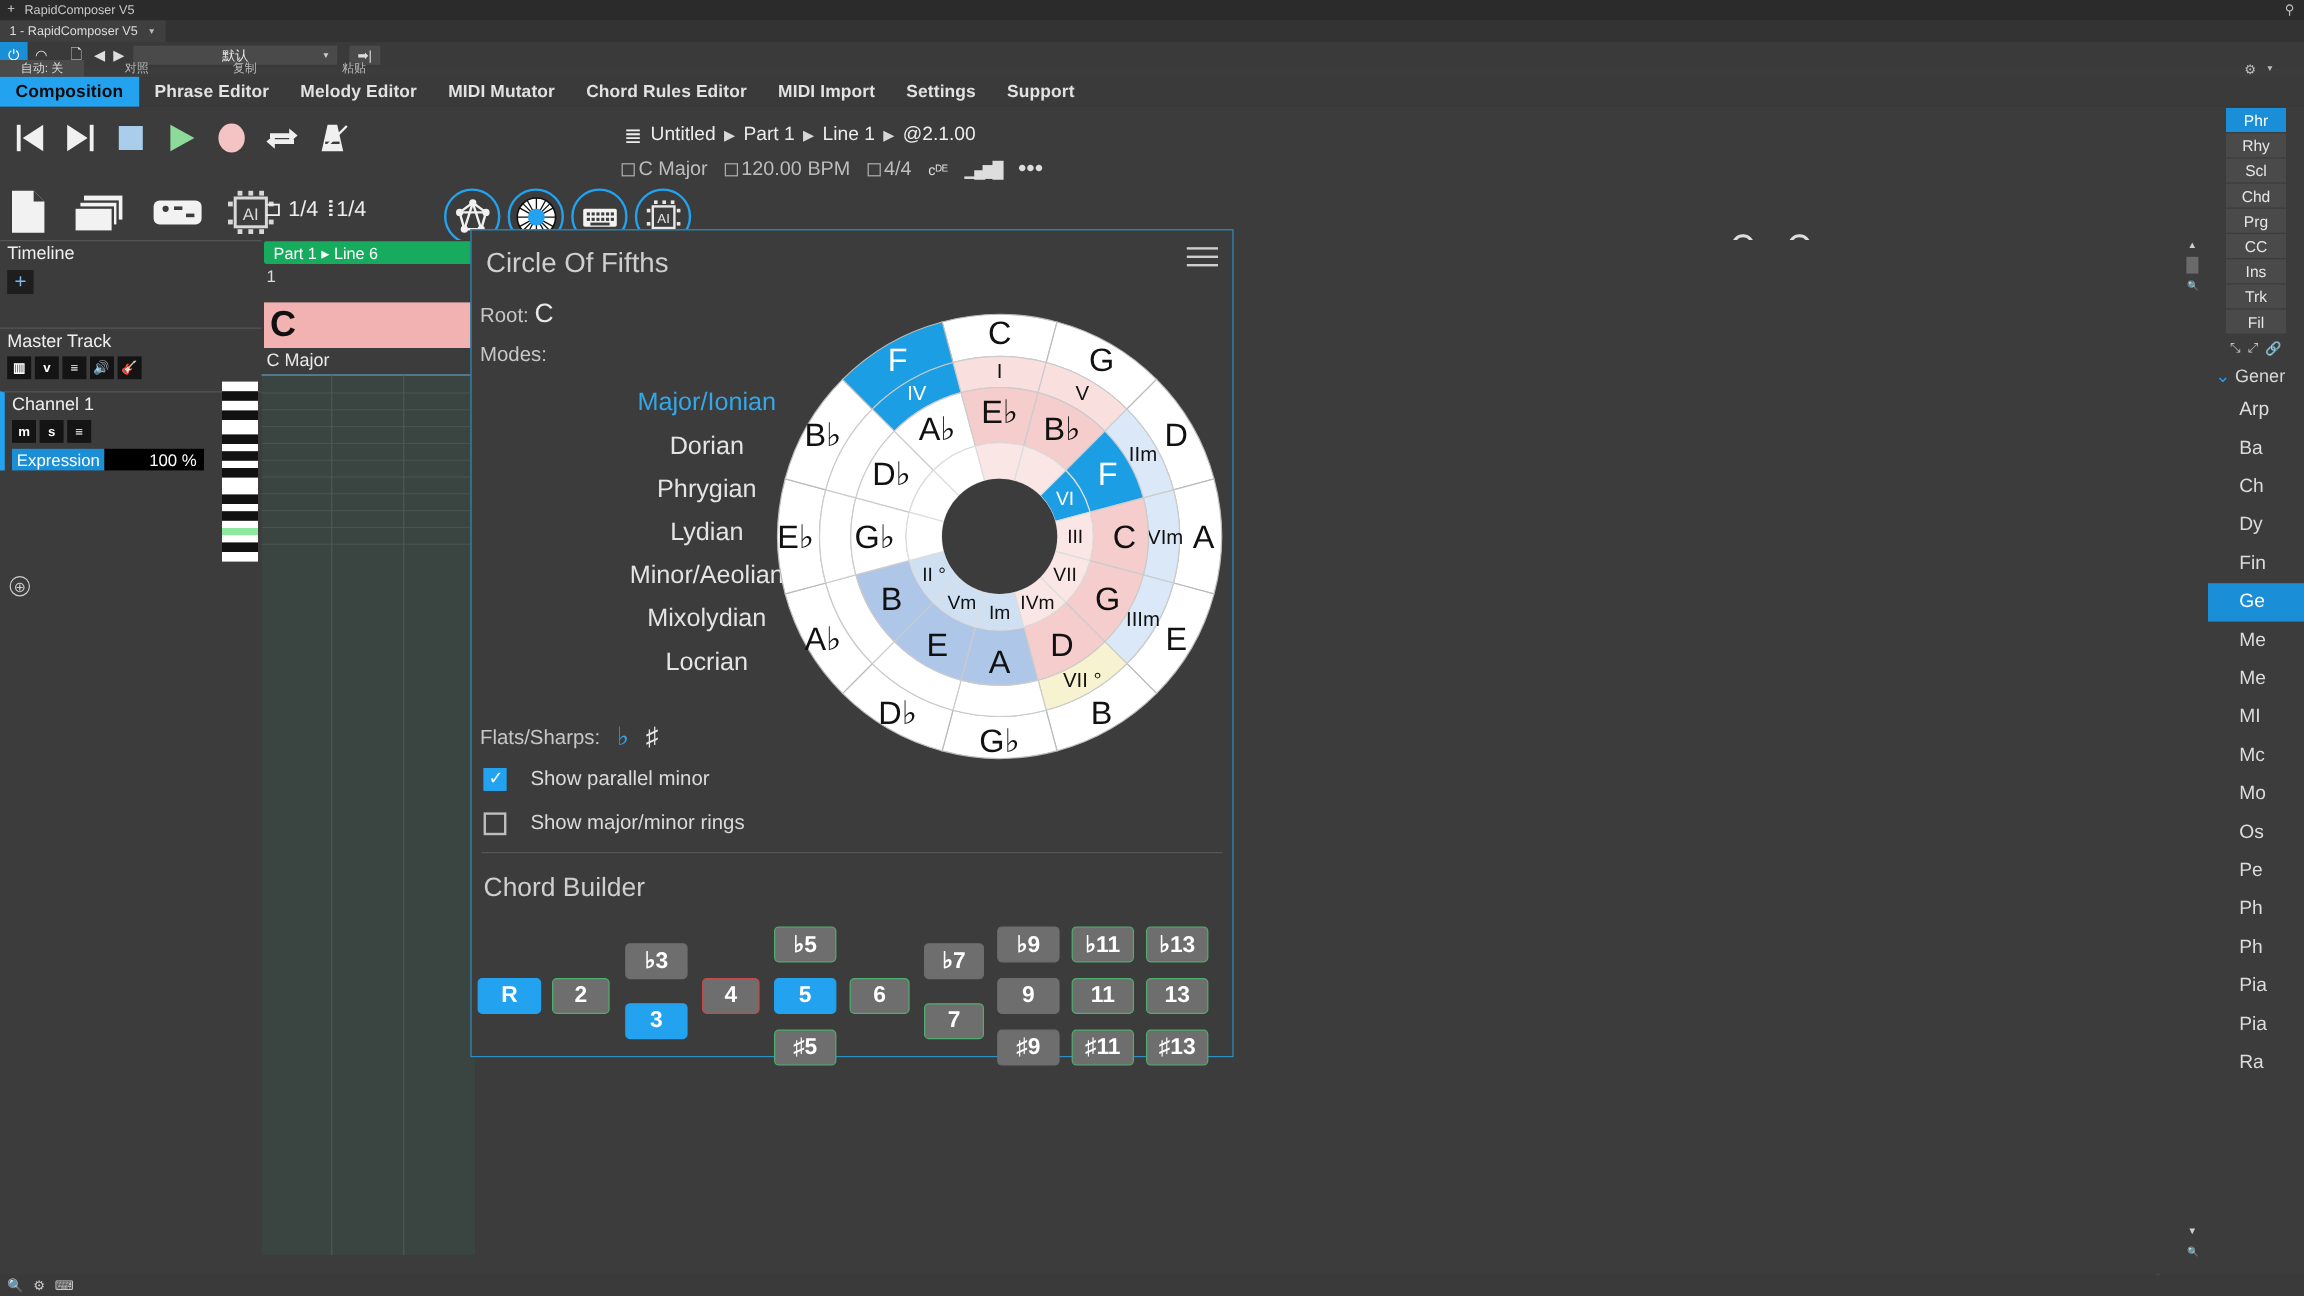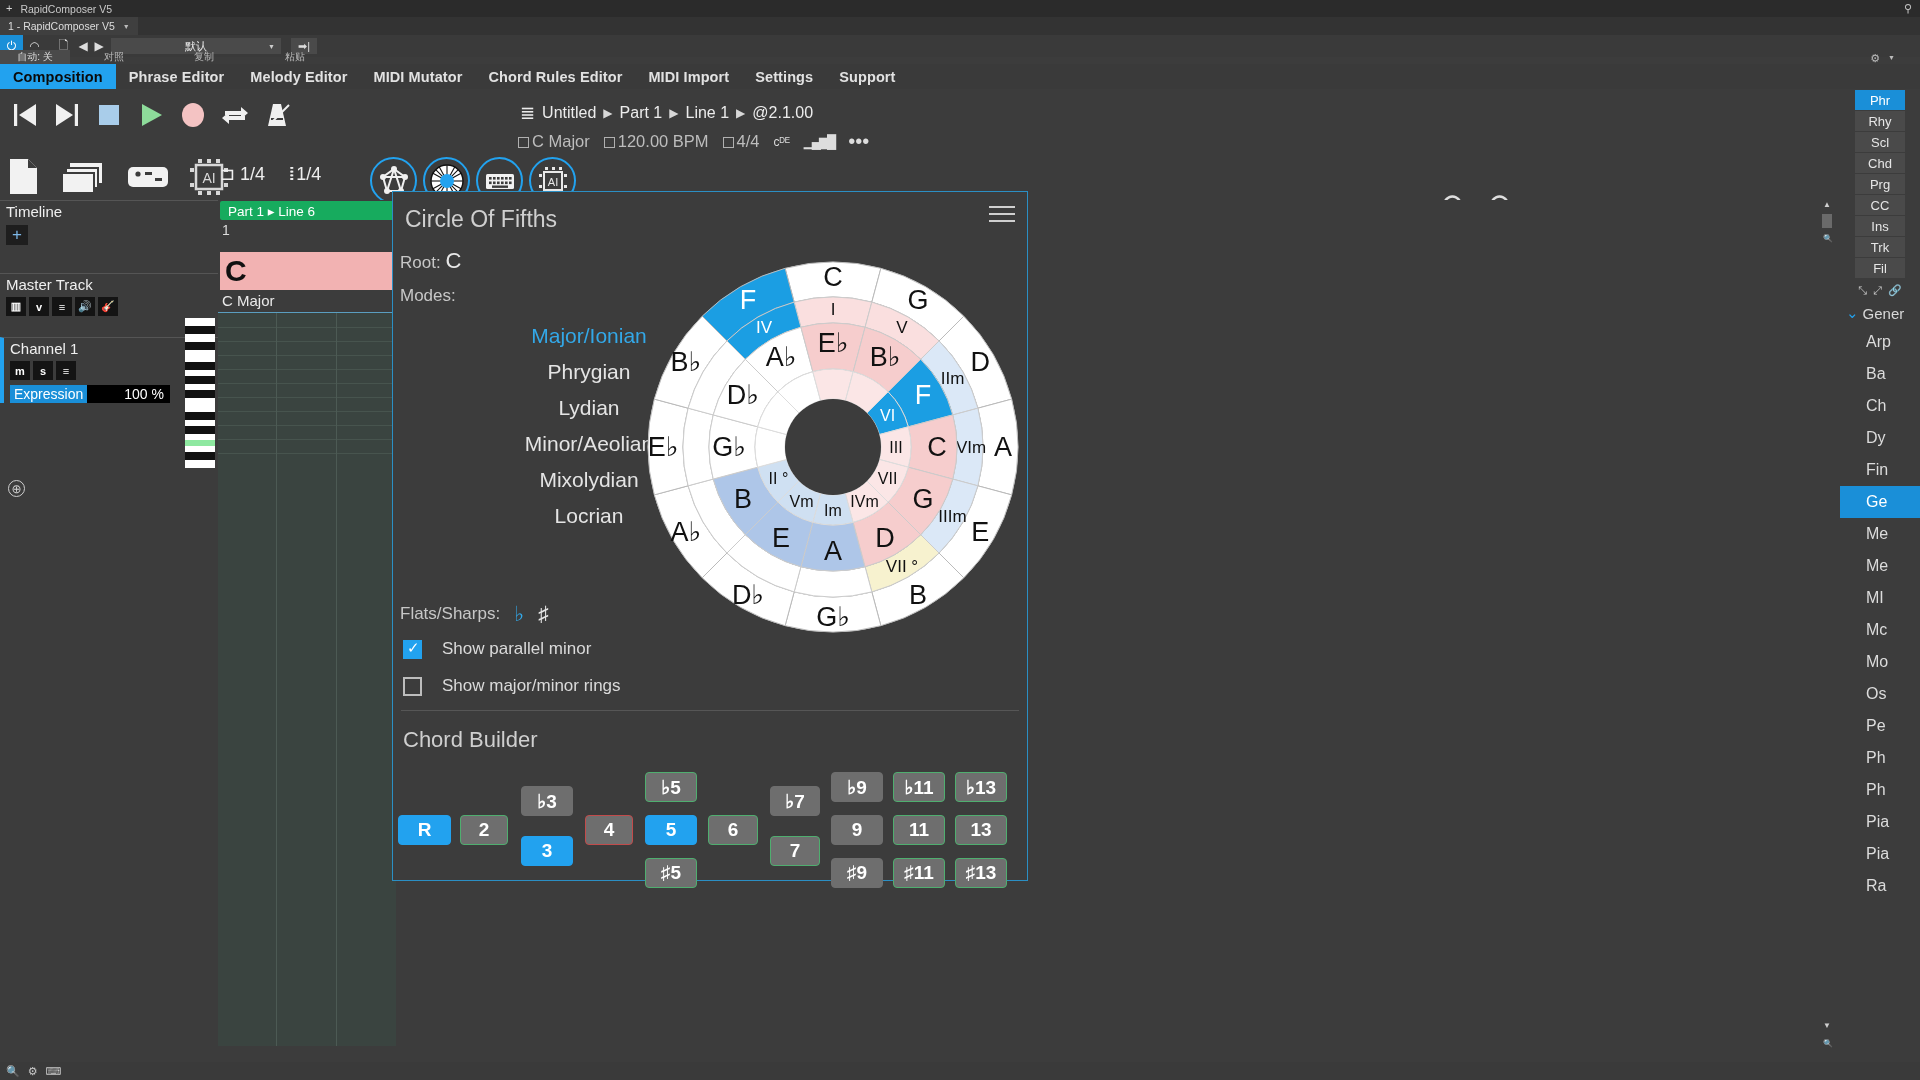--- a/index.html
+++ b/index.html
@@ -57,21 +57,21 @@
   .bsep { color:#d8d8d8; font-size:12px; }
   .brow2 { position:absolute; left:518px; top:41px; display:flex; align-items:center; gap:14px;
     font-size:16.5px; color:#bdbdbd; }
   .chk { display:inline-block; width:11px; height:11px; border:1.6px solid #b0b0b0;
     margin-right:3px; vertical-align:-1px; }
   .undo { position:absolute; right:405px; top:98px; display:flex; gap:26px; }
 
   
   .toolrow { position:absolute; left:0; top:155px; width:1920px; height:52px; }
   .tleft { position:absolute; left:6px; top:2px; display:flex; gap:18px; align-items:center; }
-  .divs { position:absolute; left:220px; top:8px; display:flex; gap:24px; align-items:center;
+  .divs { position:absolute; left:220px; top:8px; display:flex; gap:8px; align-items:center;
     font-size:18px; color:#eee; }
   .circbtns { position:absolute; left:370px; top:2px; display:flex; gap:6px; }
   .cbtn { width:47px; height:47px; border-radius:50%; border:2.5px solid #22a2ef;
     background:#3c3c3c; display:flex; align-items:center; justify-content:center; }
 
   
   .leftpanel { position:absolute; left:0; top:200px; width:218px; bottom:20px; background:#3c3c3c; }
   .lp-h { font-size:15px; color:#efefef; padding:2px 6px; }
   .sec { border-top:1px solid #555; }
   .plusicon { width:22px; height:20px; background:#1e1e1e; color:#7db8e8; font-size:17px;
@@ -407,21 +407,21 @@
     <div class="sec" style="margin-top:28px">
       <div class="lp-h">Master Track</div>
       <div class="iconrow" id="masterIcons">
           <div class="ibx">▥</div>
           <div class="ibx">v</div>
           <div class="ibx">≡</div>
           <div class="ibx">🔊</div>
           <div class="ibx">🎸</div>
         </div>
     </div>
-    <div class="sec chanbar" style="margin-top:19px">
+    <div class="sec chanbar" style="margin-top:8px">
       <div class="lp-h">Channel 1</div>
       <div class="iconrow" id="chanIcons">
           <div class="ibx">m</div>
           <div class="ibx">s</div>
           <div class="ibx">≡</div>
         </div>
       <div class="expr">
         <div class="lbl">Expression</div>
         <div class="val">100 %</div>
       </div>
@@ -535,20 +535,21 @@
         <i></i>
       </div>
 
     <div class="root">
       <span>Root:</span>
       <b>C</b>
     </div>
     <div class="modeslbl">Modes:</div>
     <div class="modes" id="modeslist">
         <div class="mode sel">Major/Ionian</div>
+        <div class="mode">Dorian</div>
         <div class="mode">Phrygian</div>
         <div class="mode">Lydian</div>
         <div class="mode">Minor/Aeolian</div>
         <div class="mode">Mixolydian</div>
         <div class="mode">Locrian</div>
       </div>
 
     <div class="fsrow">
       <span>Flats/Sharps:</span>
       <span class="flat">♭</span>

